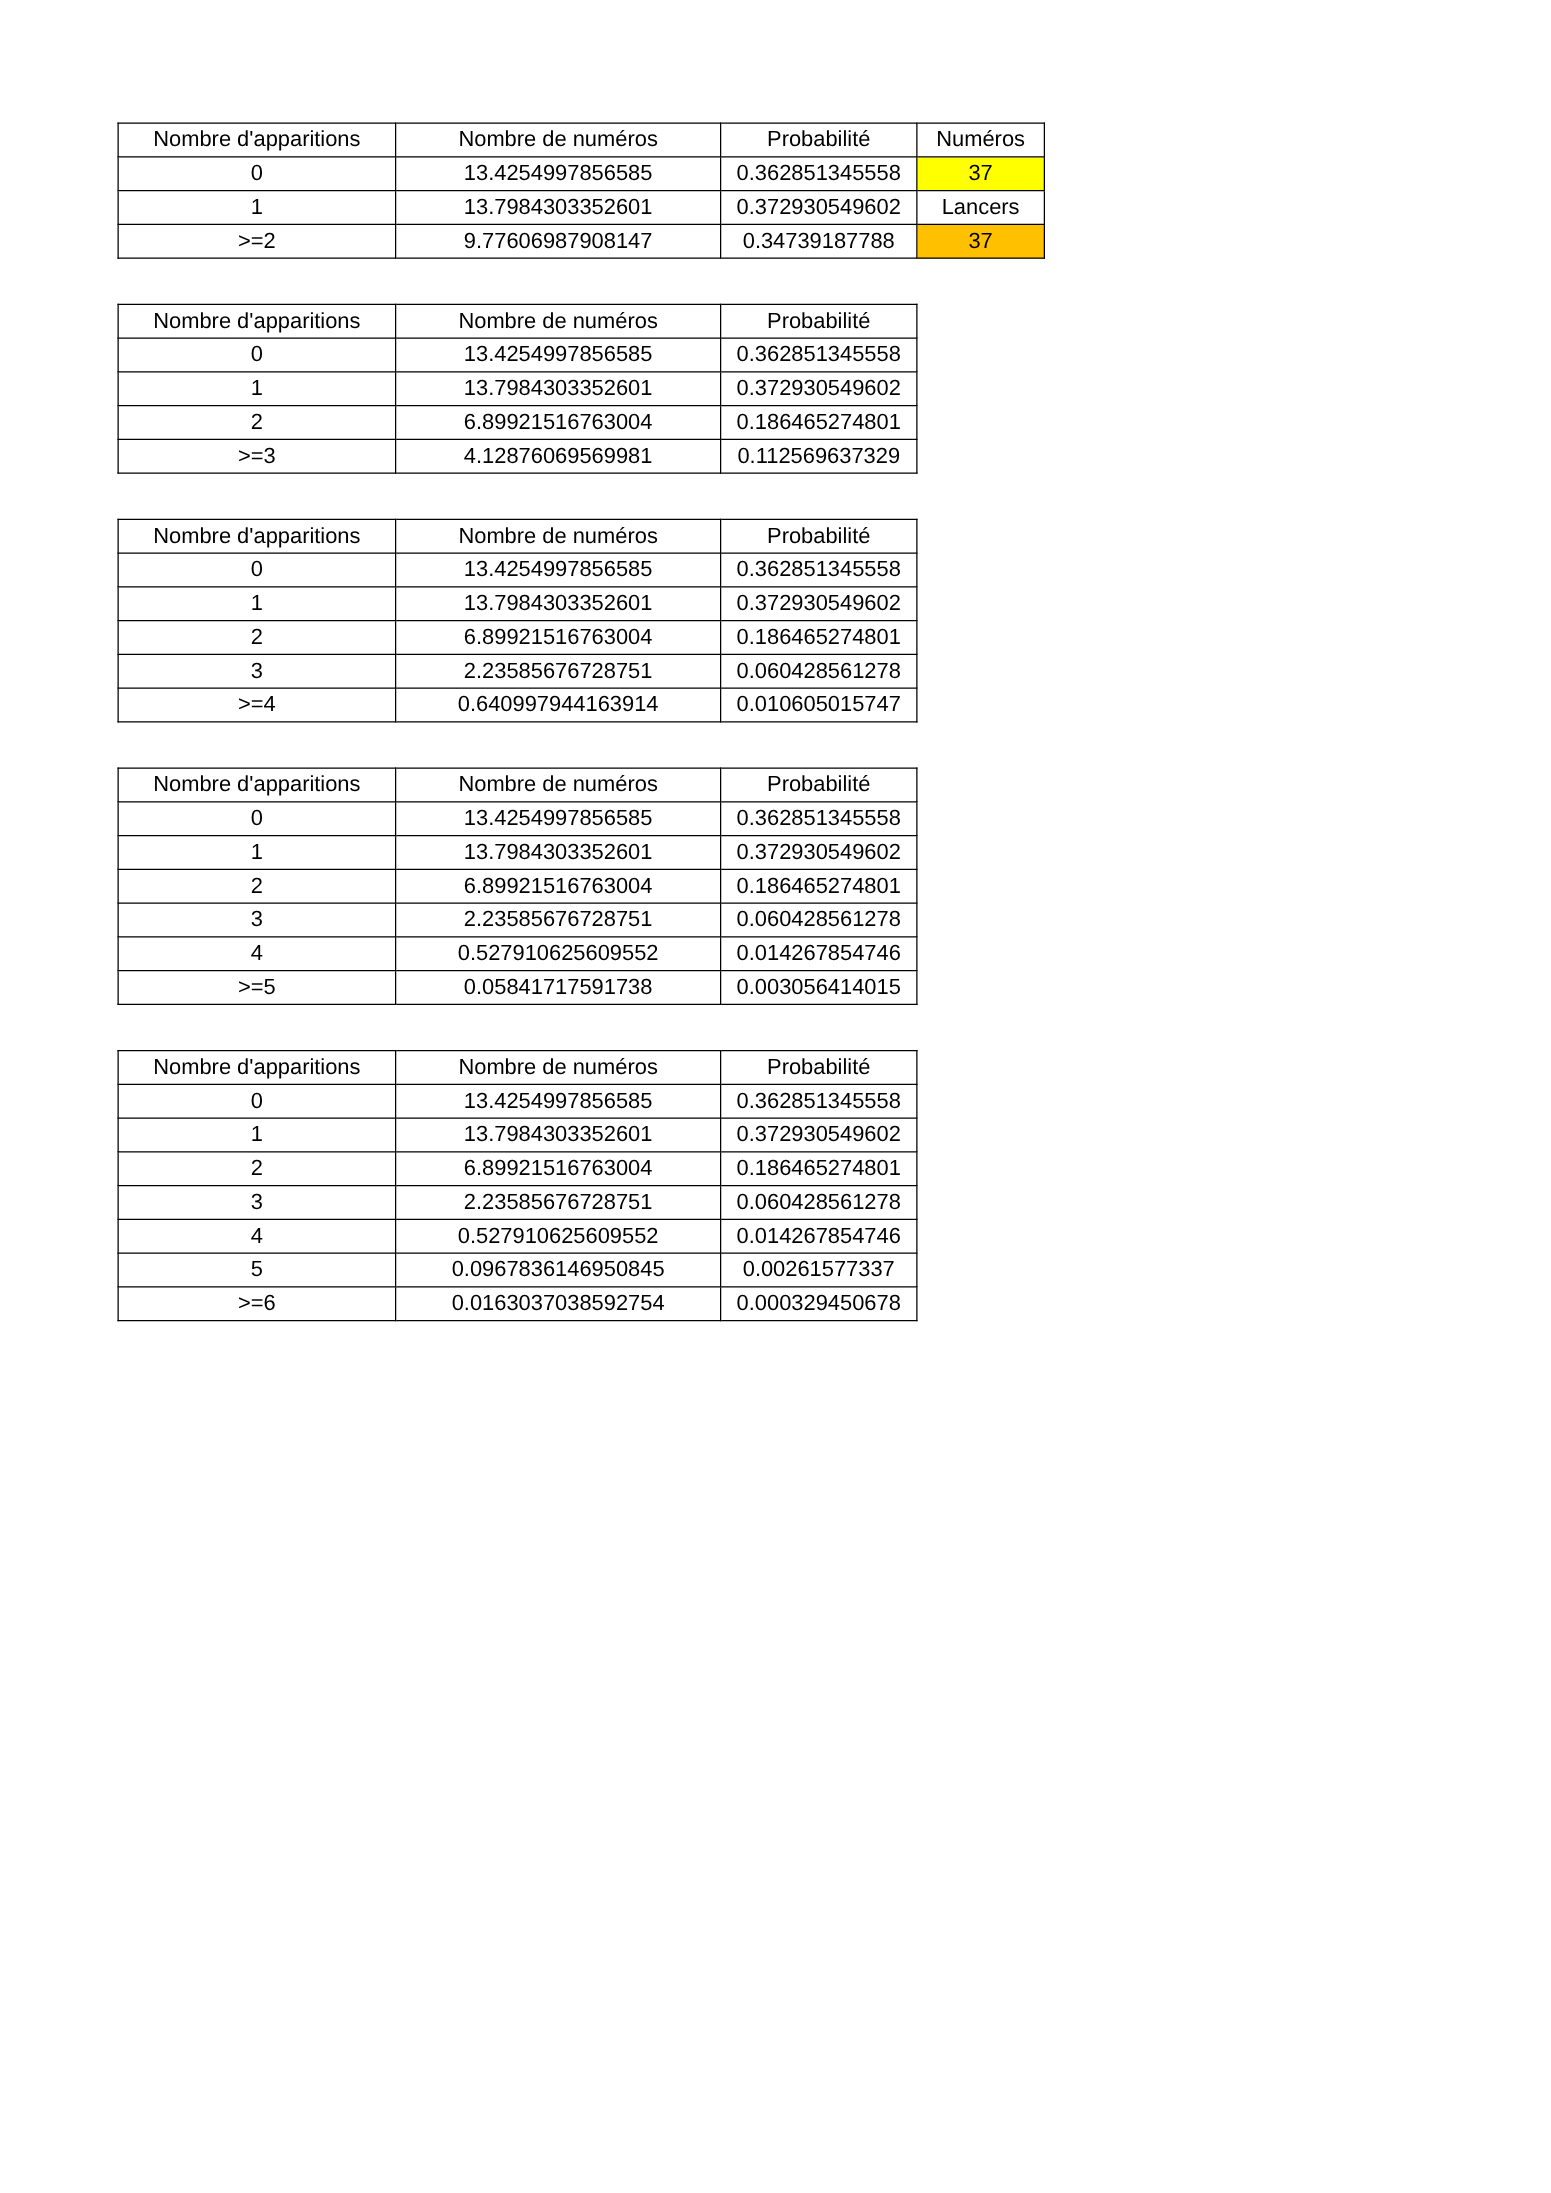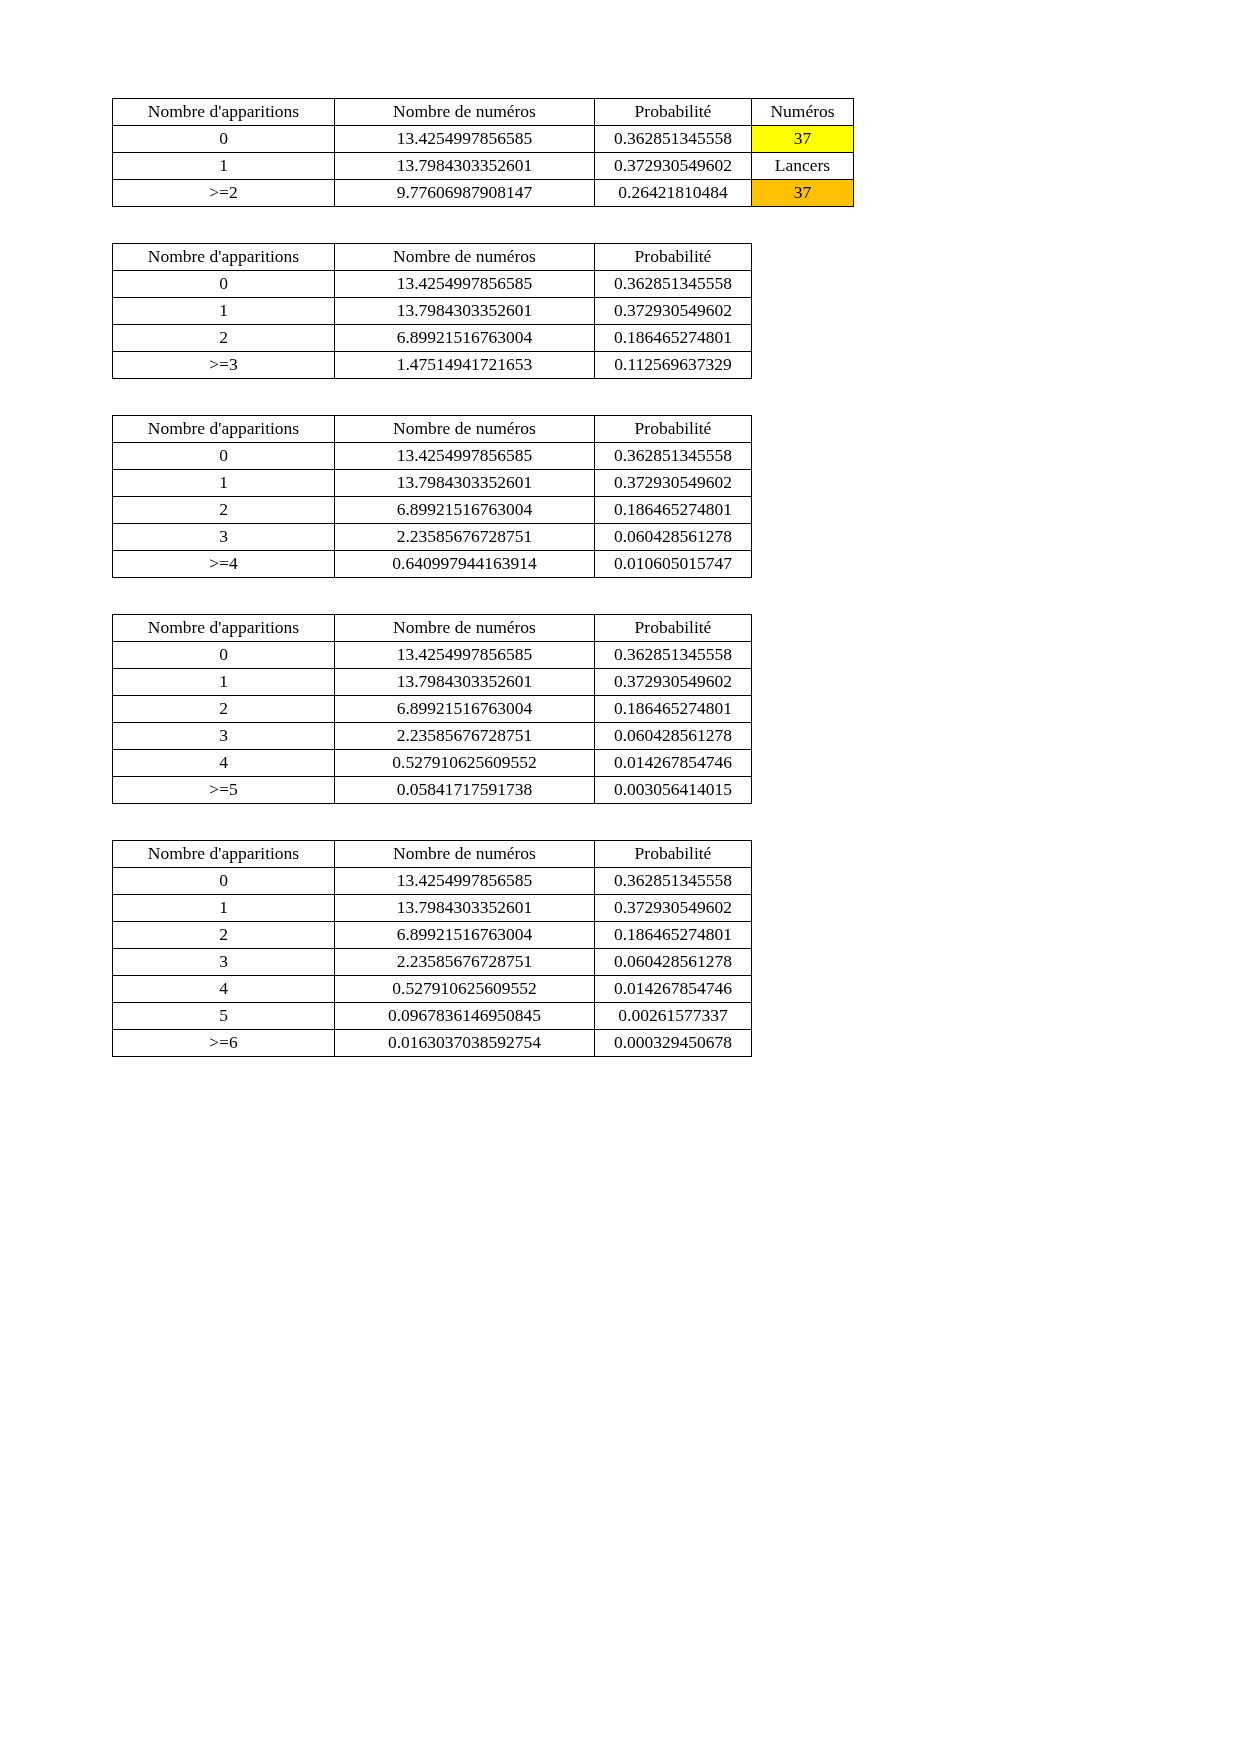--- a/index.html
+++ b/index.html
@@ -11,24 +11,23 @@
   body {
     width: 1241px;
     height: 1754px;
     font-family: "Liberation Sans", "DejaVu Sans", sans-serif;
     color: #000000;
     position: relative;
     overflow: hidden;
   }
   #sheet {
     position: absolute;
-    left: 112px;
+    left: 94px;
     top: 98px;
     width: 760px;
-    font-family: Liberation Serif, serif;
   }
   table.grid {
     border-collapse: collapse;
     table-layout: fixed;
     margin: 0 0 36px 0;
     background: #ffffff;
   }
   table.grid td,
   table.grid th {
     border: 1px solid #000000;
@@ -80,21 +79,21 @@
         </tr>
         <tr>
           <td class="cell-plain">1</td>
           <td class="cell-plain">13.7984303352601</td>
           <td class="cell-plain">0.372930549602</td>
           <td class="cell-plain">Lancers</td>
         </tr>
         <tr>
           <td class="cell-plain">&gt;=2</td>
           <td class="cell-plain">9.77606987908147</td>
-          <td class="cell-plain">0.26421810484</td>
+          <td class="cell-plain">0.34739187788</td>
           <td class="cell-orange">37</td>
         </tr>
       </tbody>
     </table>
     <table class="grid">
       <colgroup>
         <col class="c-app">
         <col class="c-num">
         <col class="c-prob">
       </colgroup>
@@ -116,21 +115,21 @@
           <td class="cell-plain">13.7984303352601</td>
           <td class="cell-plain">0.372930549602</td>
         </tr>
         <tr>
           <td class="cell-plain">2</td>
           <td class="cell-plain">6.89921516763004</td>
           <td class="cell-plain">0.186465274801</td>
         </tr>
         <tr>
           <td class="cell-plain">&gt;=3</td>
-          <td class="cell-plain">1.47514941721653</td>
+          <td class="cell-plain">4.12876069569981</td>
           <td class="cell-plain">0.112569637329</td>
         </tr>
       </tbody>
     </table>
     <table class="grid">
       <colgroup>
         <col class="c-app">
         <col class="c-num">
         <col class="c-prob">
       </colgroup>

